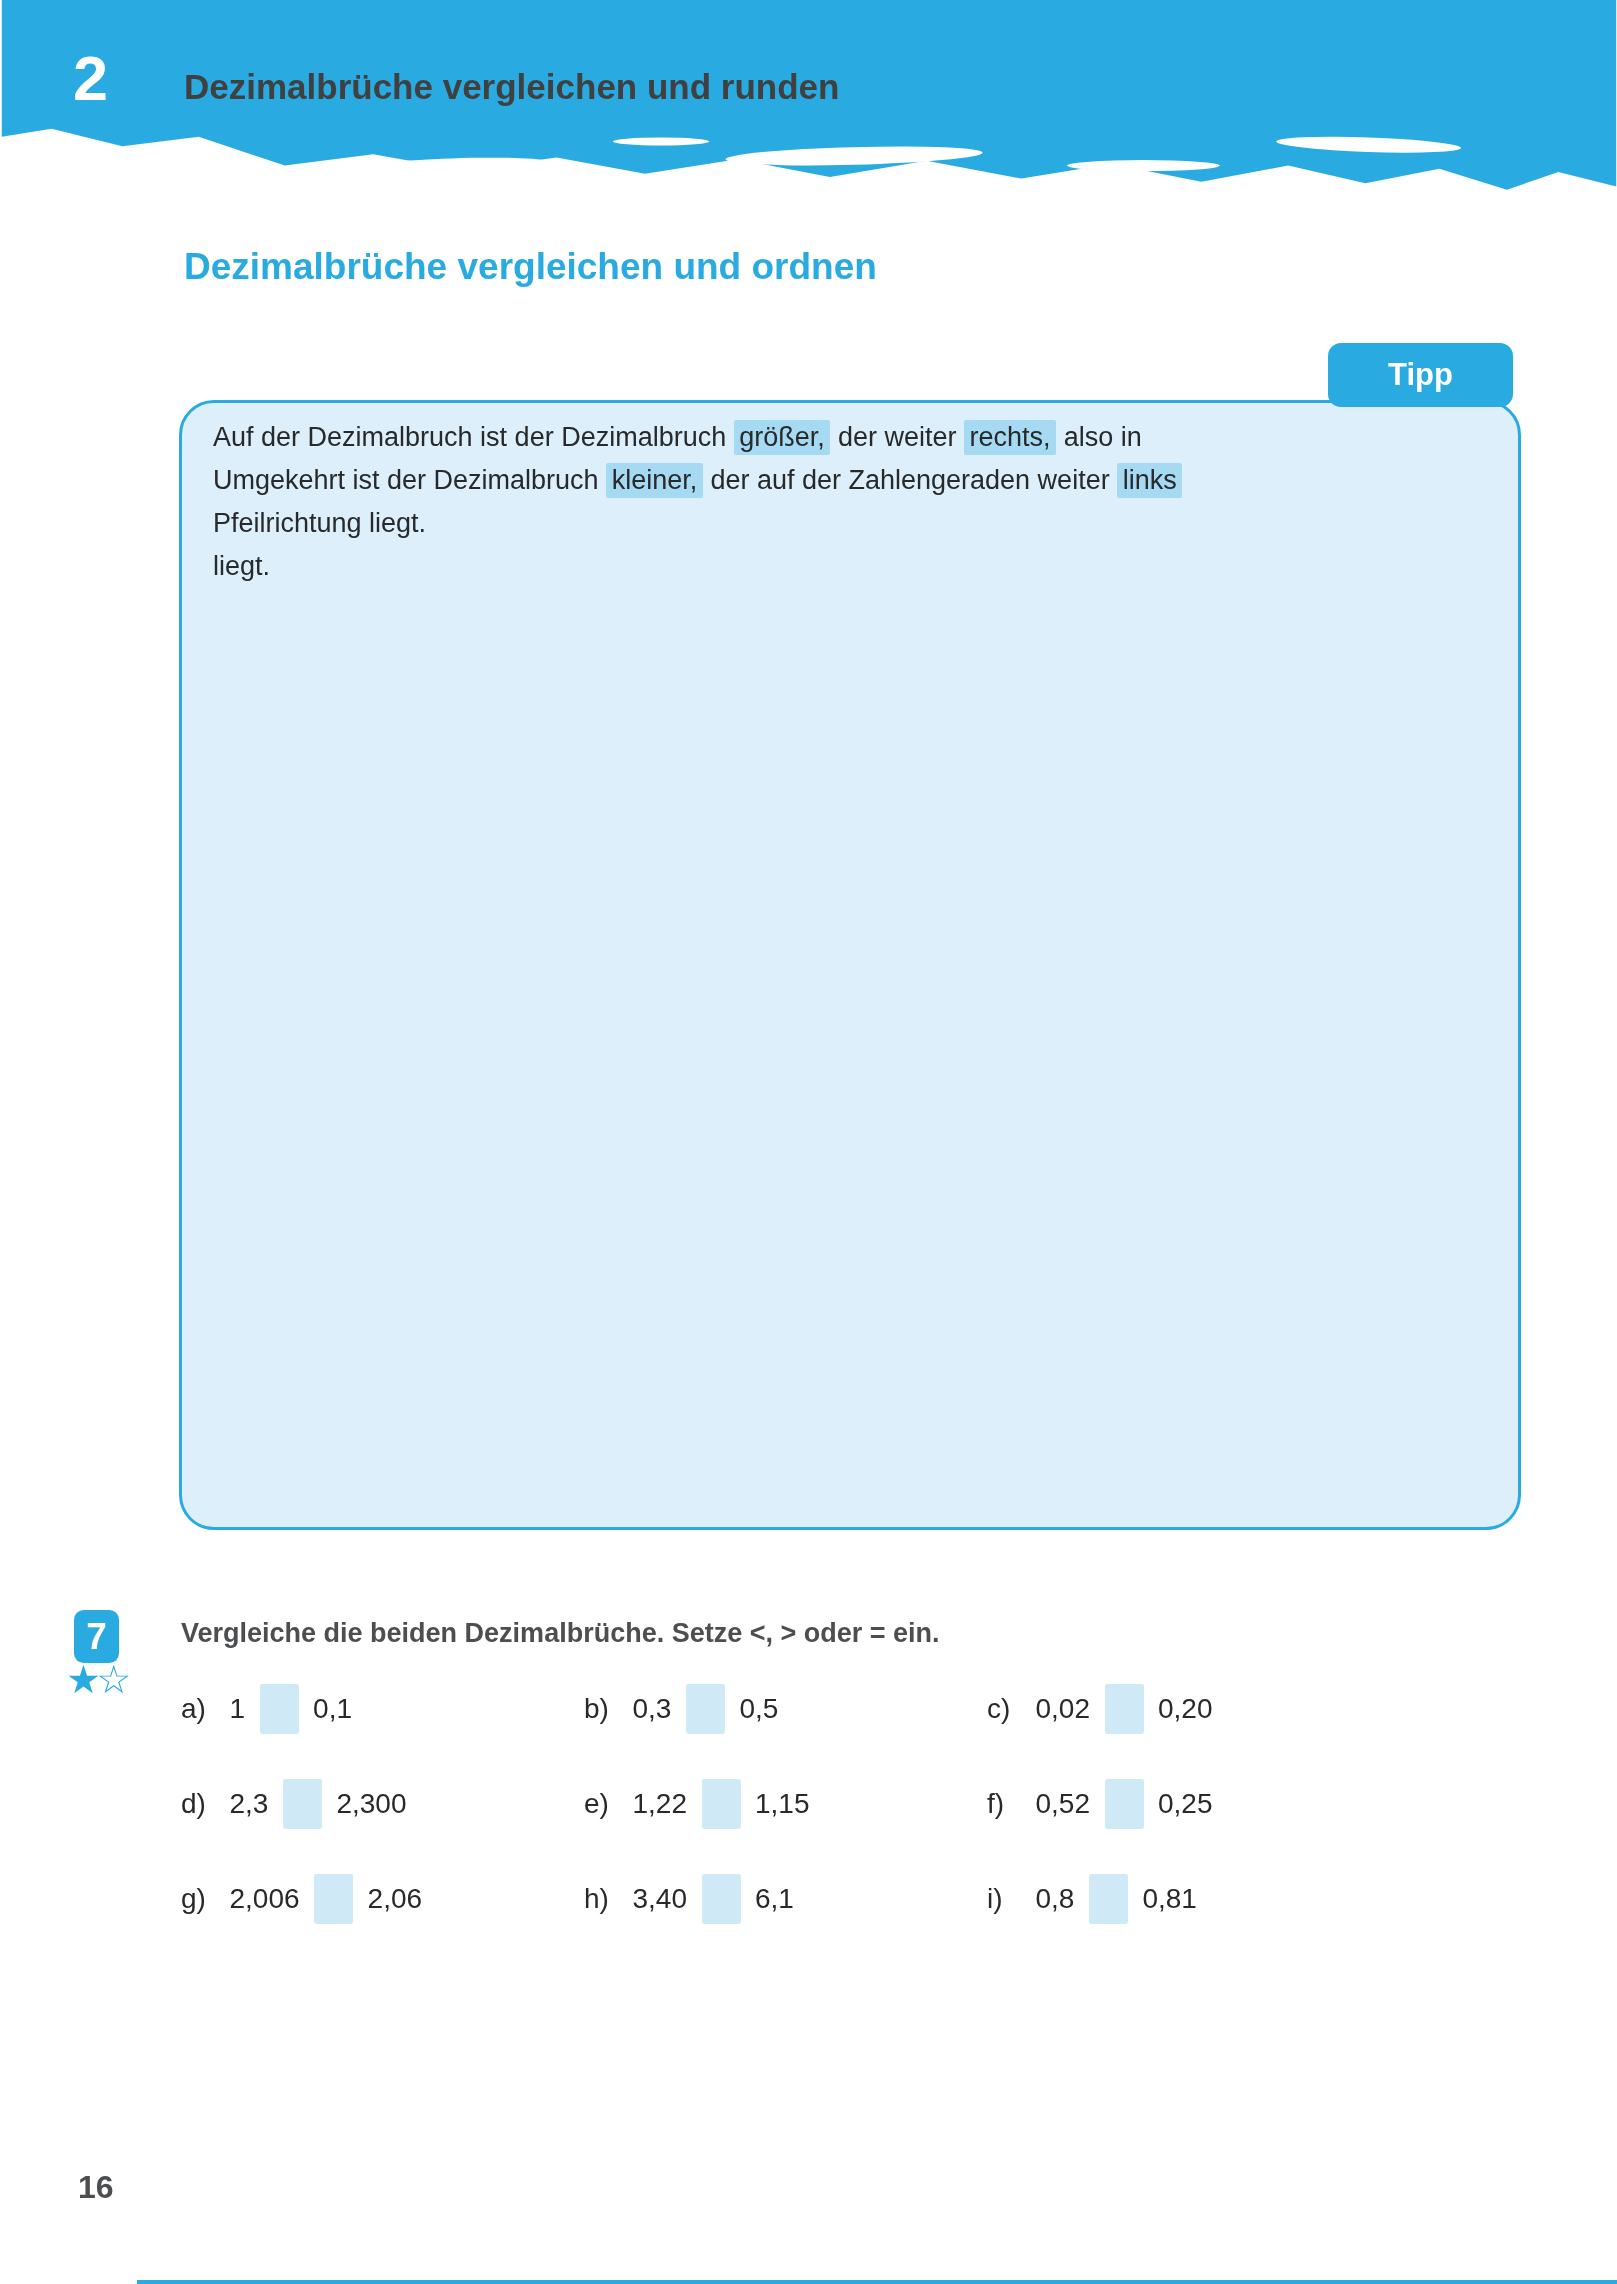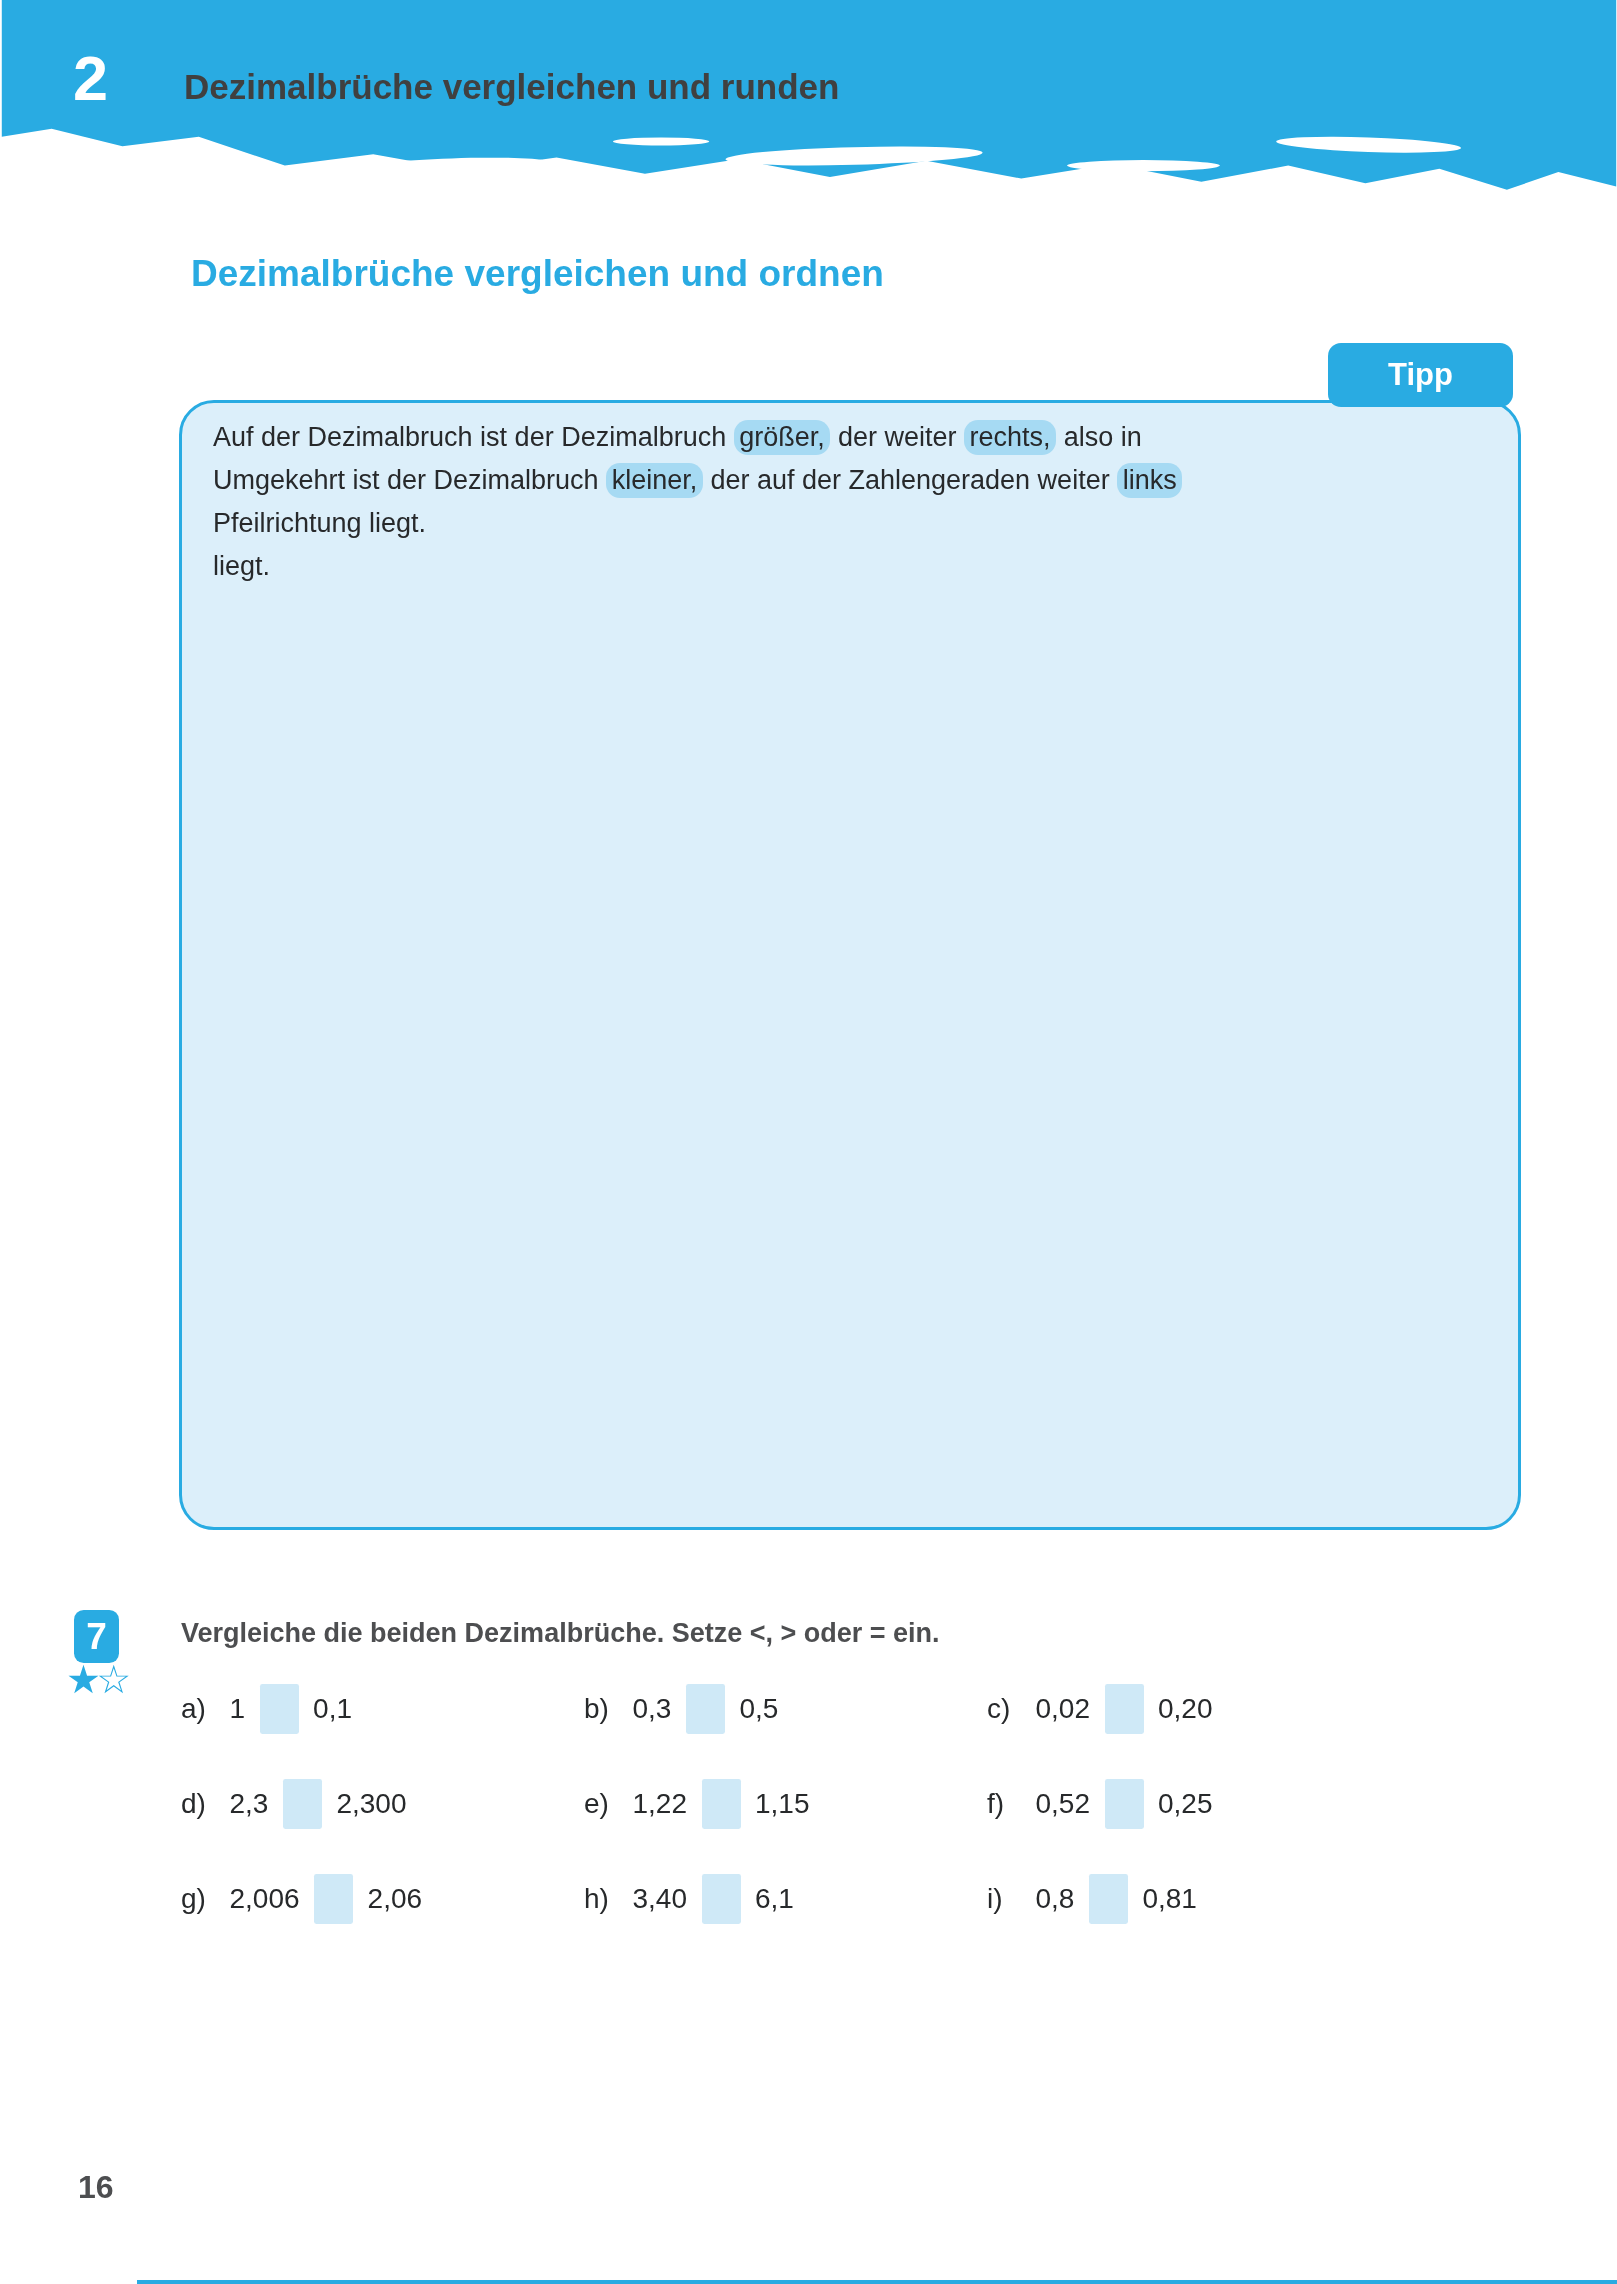--- a/index.html
+++ b/index.html
@@ -15,21 +15,21 @@
   .section-title{left:180px;top:243px;font-size:37px;font-weight:700;color:#29abe2;line-height:1.1;}
 
   
   .tipp-tab{left:1328px;top:343px;width:185px;height:64px;background:#29abe2;border-radius:13px;
             color:#fff;font-weight:700;font-size:31px;display:flex;align-items:center;justify-content:center;z-index:3;}
   .tipbox{left:179px;top:400px;width:1342px;height:1130px;background:#dceffa;border:3.2px solid #29abe2;
           border-radius:35px;z-index:1;box-sizing:border-box;}
 
   .bodytext{font-size:27px;line-height:43px;}
   .rline{white-space:nowrap;height:43px;}
-  .seg-hl{background:#a6daf3;padding:1.6px 5.6px 3.2px;border-radius:14px;}
+  .seg-hl{background:#a6daf3;padding:1.6px 5.6px 3.2px;border-radius:2px;}
   .seg-b{color:#29abe2;font-weight:700;}
 
   .gray-label{font-weight:700;color:#6d6e71;font-size:27px;}
 
   .tip-intro{left:213px;top:416px;}
   .beispiel-label{left:213px;top:614px;}
   .numberline-svg{left:216px;top:663px;}
   .nl-end-label{font-size:27px;color:#6d6e71;}
   .nl-zero{left:221px;top:707px;}
   .nl-one{left:1268px;top:707px;}
@@ -78,21 +78,21 @@
       <ellipse cx="560" cy="206" rx="120" ry="9" fill="#fff" transform="rotate(-2 560 206)"></ellipse>
       <ellipse cx="1060" cy="194" rx="160" ry="11" fill="#fff" transform="rotate(-1.5 1060 194)"></ellipse>
       <ellipse cx="1420" cy="206" rx="95" ry="7" fill="#fff"></ellipse>
       <ellipse cx="1700" cy="180" rx="115" ry="9" fill="#fff" transform="rotate(2 1700 180)"></ellipse>
       <ellipse cx="820" cy="176" rx="60" ry="5" fill="#fff"></ellipse>
     </svg>
   </div>
   <span class="abs chapter-num">2</span>
   <span class="abs chapter-title">Dezimalbrüche vergleichen und runden</span>
 
-  <h1 class="abs section-title" style="margin:11px">Dezimalbrüche vergleichen und ordnen</h1>
+  <h1 class="abs section-title" style="margin:4px">Dezimalbrüche vergleichen und ordnen</h1>
 
   <div class="abs tipp-tab">Tipp</div>
   <div class="abs tipbox"></div>
 
   <div class="abs bodytext tip-intro" style="z-index:2">
       <div class="rline"><span>Auf der Dezimalbruch ist der Dezimalbruch </span><span class="seg-hl">größer,</span><span> der weiter </span><span class="seg-hl">rechts,</span><span> also in</span></div>
       <div class="rline"><span>Umgekehrt ist der Dezimalbruch </span><span class="seg-hl">kleiner,</span><span> der auf der Zahlengeraden weiter </span><span class="seg-hl">links</span></div>
       <div class="rline"><span>Pfeilrichtung liegt.</span></div>
       <div class="rline"><span>liegt.</span></div>
     </div>

